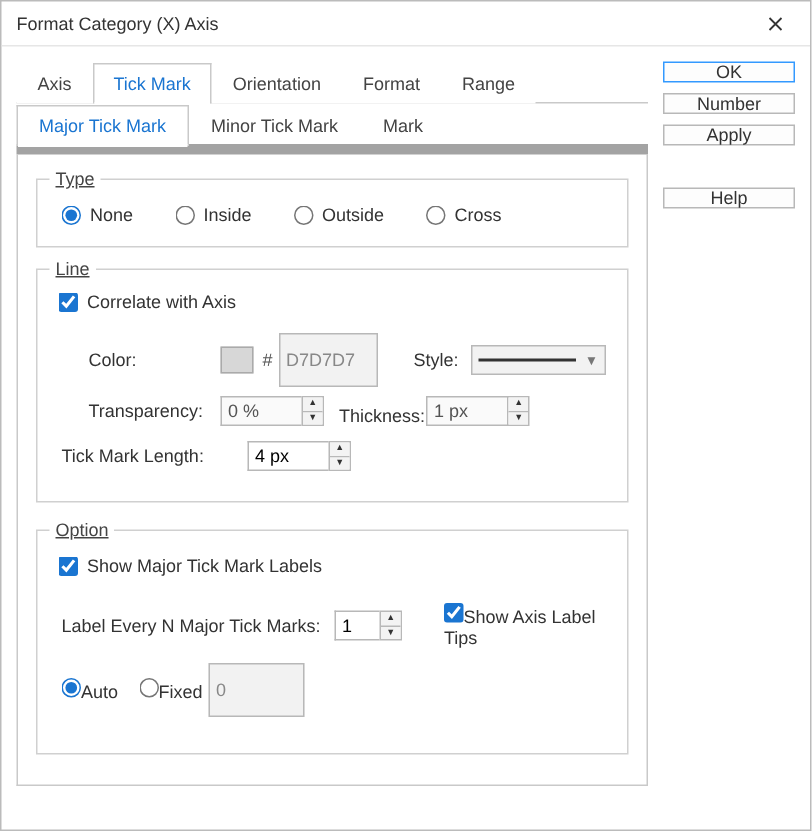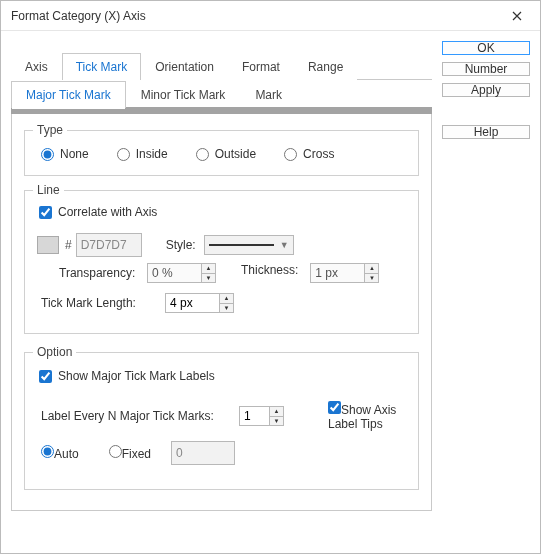--- a/index.html
+++ b/index.html
@@ -7,56 +7,56 @@
 .title-bar { height: 30px; display: flex; align-items: center; padding: 0 8px 0 10px; border-bottom: 1px solid #e6e6e6; }
 .title-bar .title { flex: 1; font-size: 12px; color: #333; }
 .close-x { width: 30px; height: 30px; display: flex; align-items: center; justify-content: center; cursor: pointer; }
 .close-x svg { width: 10px; height: 10px; }
 .content { display: flex; padding: 10px 10px 10px 10px; gap: 10px; }
 .left { flex: 1; }
 .right { width: 88px; display: flex; flex-direction: column; gap: 7px; padding-top: 0; }
 .btn { height: 14px; border: 1px solid #b8b8b8; background: #fdfdfd; cursor: pointer; display: flex; align-items: center; justify-content: center; }
 .btn.primary { border: 1px solid #3399ff; }
 .spacer { height: 14px; }
-.tabs { display: flex; border-bottom: 1px solid #c9c9c9; position: relative; margin-top: 11px; }
+.tabs { display: flex; border-bottom: 1px solid #c9c9c9; position: relative; }
 .tab { padding: 6px 13px 6px; border: 1px solid transparent; border-bottom: none; cursor: pointer; color: #444; position: relative; top: 1px; background: #fff; }
 .tab.active { border-color: #c9c9c9; color: #1a75d1; background: #fff; z-index: 2; }
 .tab.active::after { content:""; position:absolute; left:0; right:0; bottom:-1px; height:2px; background:#fff; }
 .subtabs { display: flex; border-bottom: 7px solid #a3a3a3; margin-top: 0; }
 .subtab { padding: 6px 14px; border: 1px solid transparent; border-bottom: none; cursor: pointer; color: #444; position: relative; top: 1px; }
 .subtab.active { border-color: #c9c9c9; color: #1a75d1; background:#fff; }
 .subtab.active::after { content:""; position:absolute; left:0; right:0; bottom:-1px; height:2px; background:#fff; }
 .panel { border: 1px solid #c9c9c9; border-top: none; padding: 10px 12px 20px; }
 .group { border: 1px solid #d0d0d0; margin-top: 6px; padding: 10px 12px 14px; position: relative; }
-.group > .legend { position: absolute; top: -8px; left: 8px; background: #fff; padding: 0 4px; font-size: 12px; color: #444; }
+.group > .legend { position: absolute; top: -8px; left: 8px; background: #fff; padding: 0 4px; font-size: 12px; color: #444; text-decoration: underline; }
 .radio-row { display: flex; gap: 28px; padding: 6px 4px 0; align-items: center; }
 .radio-row label, .chk-row label { display: flex; align-items: center; gap: 6px; cursor: pointer; }
 input[type=radio], input[type=checkbox] { accent-color: #1a75d1; width: 13px; height: 13px; }
 .line-group { margin-top: 14px; }
 .chk-row { padding: 4px 2px 8px; }
 .row { display: flex; align-items: center; margin: 6px 0; }
 .lbl { min-width: 110px; padding-left: 22px; }
 .color-swatch { width: 22px; height: 18px; background: #d7d7d7; border: 1px solid #aaa; margin-right: 6px; }
 .hash { margin-right: 4px; color:#555; }
-.txt { border: 1px solid #b8b8b8; height: 24px; padding: 0 4px; background: #fff; }
+.txt { border: 1px solid #b8b8b8; height: 36px; padding: 0 4px; background: #fff; }
 .txt[disabled] { background: #f2f2f2; color: #888; }
 .style-sel { width: 90px; height: 20px; border: 1px solid #b8b8b8; display: flex; align-items: center; justify-content: space-between; padding: 0 4px; background: #f2f2f2; color:#888; }
 .style-line { flex:1; height: 0; border-top: 2px solid #333; margin-right: 6px; }
 .chev { font-size: 9px; color: #777; }
 .spinner { display: flex; height: 20px; }
 .spinner input { border: 1px solid #b8b8b8; border-right: none; height: 20px; width: 54px; padding: 0 4px; }
 .spin-btns { display: flex; flex-direction: column; width: 15px; border: 1px solid #b8b8b8; }
 .spin-btns div { flex:1; display:flex; align-items:center; justify-content:center; font-size: 6px; cursor:pointer; background:#f3f3f3; }
 .spin-btns div:first-child { border-bottom: 1px solid #b8b8b8; }
 .option-group { margin-top: 18px; }
-.row2 { display: flex; align-items: center; margin: 10px 0; gap: 20px; padding-left: 4px; }
+.row2 { display: flex; align-items: center; margin: 10px 0; gap: 4px; padding-left: 4px; }
 .row2 .lbl2 { min-width: 178px; }
 .fixed-input { width: 64px; }
 .style-col { margin-left: 24px; display:flex; align-items:center; gap:8px; }
-.thick-col { margin-left: 25px; display:flex; align-items:flex-start; gap:12px; }
+.thick-col { margin-left: 10px; display:flex; align-items:flex-end; gap:1px; }
 </style>
 </head>
 <body>
 
 <div class="title-bar">
   <div class="title">Format Category (X) Axis</div>
   <div class="close-x">
     <svg viewBox="0 0 10 10">
         <path d="M1 1 L9 9 M9 1 L1 9" stroke="#333" stroke-width="1.2"></path>
       </svg>
@@ -105,20 +105,21 @@
 
       <div class="group line-group">
         <div class="legend">Line</div>
         <div class="chk-row">
           <label>
               <input type="checkbox" checked="" style="">
               <span>Correlate with Axis</span>
             </label>
         </div>
         <div class="row">
+          <div class="lbl">Color:</div>
           <div class="color-swatch"></div>
           <span class="hash">#</span>
           <input class="txt" style="width: 66px;" disabled="" value="D7D7D7">
           <div class="style-col">
             <span>Style:</span>
             <div class="style-sel">
               <div class="style-line"></div>
               <span class="chev">▼</span>
             </div>
           </div>

